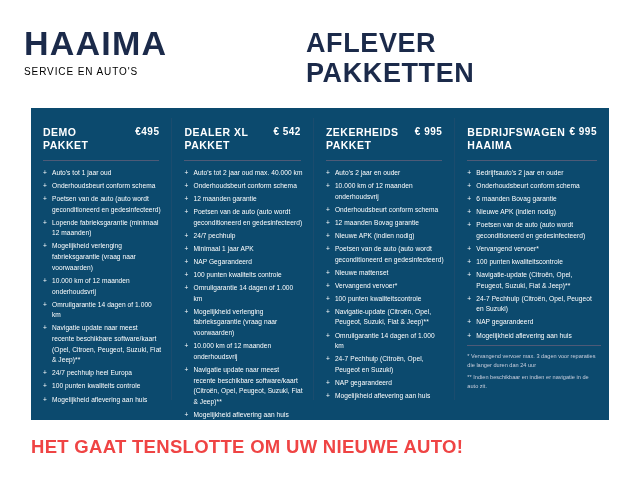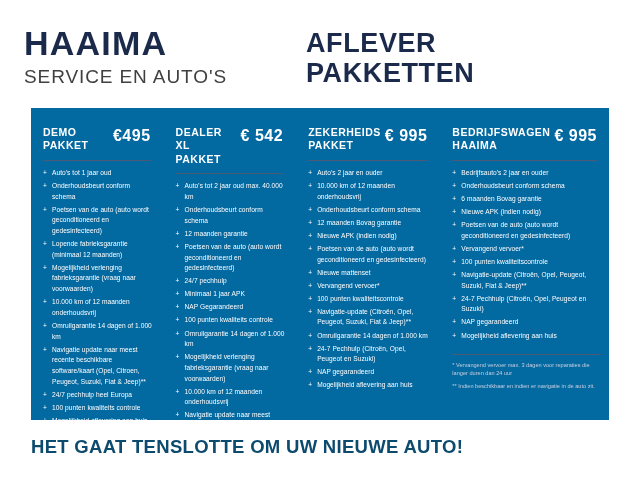--- a/index.html
+++ b/index.html
@@ -25,40 +25,40 @@
   .brand { width: 246px; flex: 0 0 246px; }
   .brand-name {
     font-size: 34px;
     font-weight: bold;
     letter-spacing: 1.2px;
     color: #1b2a4a;
     line-height: 1;
   }
   .brand-sub {
     margin-top: 6px;
-    font-size: 19px;
+    font-size: 10px;
     letter-spacing: 0.9px;
-    color: #404040;
+    color: #000000;
     font-weight: normal;
   }
   .headline {
     color: #1b2a4a;
     font-size: 27px;
     font-weight: bold;
     letter-spacing: 0.6px;
     line-height: 1.12;
     padding-top: 2px;
     margin-left: 36px;
   }
   
   .panel {
     position: absolute;
     left: 31px; top: 108px;
     width: 578px; height: 312px;
-    background: #0369a1;
+    background: #0c4a6e;
     display: flex;
     padding: 10px 0 20px 0;
   }
   .col {
     flex: 1 1 0;
     padding: 8px 10px 4px 12px;
     border-right: 1px solid #46537045;
     position: relative;
   }
   .col:last-child { border-right: none; }
@@ -68,21 +68,21 @@
     align-items: flex-start;
     color: #ffffff;
     font-weight: bold;
     font-size: 10.5px;
     letter-spacing: 0.5px;
     line-height: 1.28;
     padding-bottom: 7px;
     padding-right: 2px;
   }
   .col-title { white-space: pre-line; }
-  .col-price { font-size: 16px; white-space: nowrap; padding-left: 4px; }
+  .col-price { font-size: 10px; white-space: nowrap; padding-left: 4px; }
   .divider {
     height: 1px;
     background: #5a6party;
     background: #4d5a77;
     margin: 0 2px 7px 0;
   }
   ul.feat {
     list-style: none;
     color: #ffffff;
   }
@@ -113,21 +113,21 @@
   }
   .fn-rule {
     height: 1px;
     background: #4d5a77;
     margin-bottom: 6px;
   }
   
   .footer {
     position: absolute;
     left: 31px; bottom: 22px;
-    color: #0c4a6e;
+    color: #ef4444;
     font-size: 18.5px;
     font-weight: bold;
     letter-spacing: 0.3px;
   }
 </style>
 </head>
 <body>
 
 <div class="page">
 

